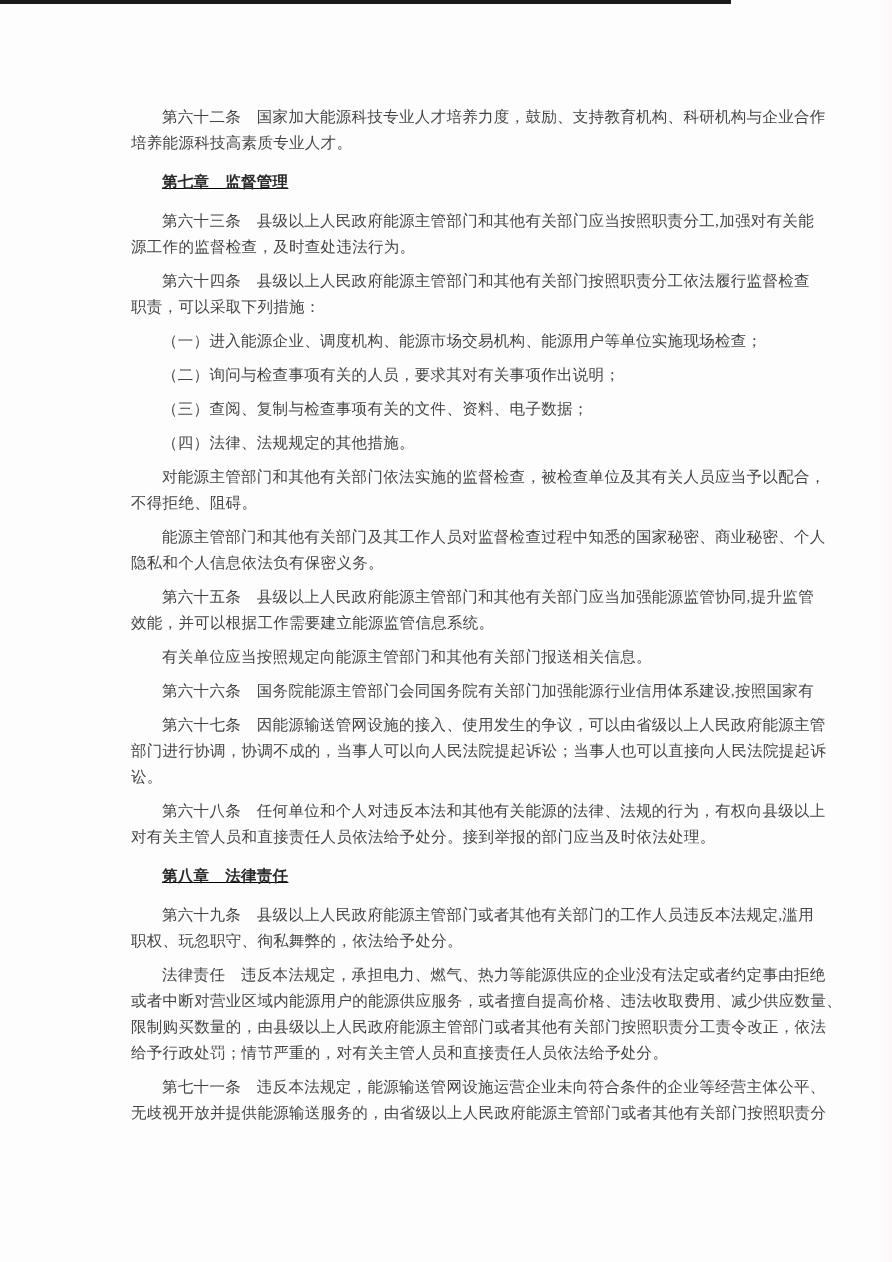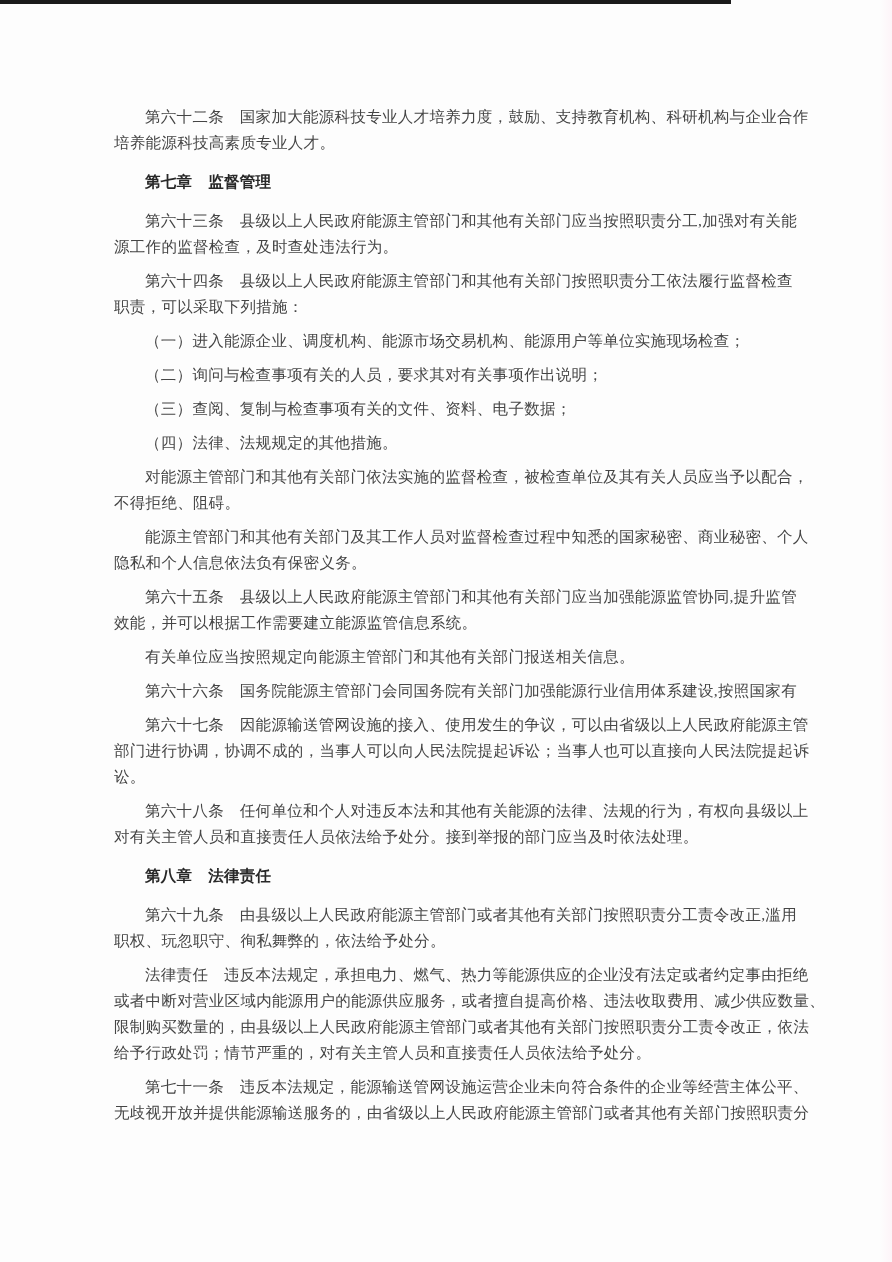--- a/index.html
+++ b/index.html
@@ -21,32 +21,33 @@
   }
   .edge-tint {
     position: absolute; top: 0; right: 0;
     width: 12px; height: 100%;
     background: linear-gradient(to right, rgba(253,238,245,0), #fdeef5);
     opacity: 0.6;
     pointer-events: none;
   }
   .content {
     padding: 96px 80px 40px 114px;
+    margin-left: 17px;
   }
   .para { margin: 8px 0; }
   .para .line {
     display: block;
     font-size: 15.5px;
     line-height: 26px;
     letter-spacing: 0.3px;
     color: #454545;
     white-space: nowrap;
   }
   .para .line:first-child { text-indent: 2em; }
-  .chapter { margin: 13px 0; }
+  .chapter { margin: 13px 0; text-decoration: underline; }
   .chapter .line {
     font-weight: bold;
     color: #282828;
   }
 </style>
 </head>
 <body>
 
 <div class="page">
   <div class="scan-bar"></div>
@@ -121,21 +122,21 @@
     <div class="para">
       <span class="line">第六十八条　任何单位和个人对违反本法和其他有关能源的法律、法规的行为，有权向县级以上</span>
       <span class="line">对有关主管人员和直接责任人员依法给予处分。接到举报的部门应当及时依法处理。</span>
     </div>
 
     <div class="para chapter">
       <span class="line">第八章　法律责任</span>
     </div>
 
     <div class="para">
-      <span class="line">第六十九条　由县级以上人民政府能源主管部门或者其他有关部门按照职责分工责令改正,滥用</span>
+      <span class="line">第六十九条　县级以上人民政府能源主管部门或者其他有关部门的工作人员违反本法规定,滥用</span>
       <span class="line">职权、玩忽职守、徇私舞弊的，依法给予处分。</span>
     </div>
 
     <div class="para">
       <span class="line">法律责任　违反本法规定，承担电力、燃气、热力等能源供应的企业没有法定或者约定事由拒绝</span>
       <span class="line">或者中断对营业区域内能源用户的能源供应服务，或者擅自提高价格、违法收取费用、减少供应数量、</span>
       <span class="line">限制购买数量的，由县级以上人民政府能源主管部门或者其他有关部门按照职责分工责令改正，依法</span>
       <span class="line">给予行政处罚；情节严重的，对有关主管人员和直接责任人员依法给予处分。</span>
     </div>
 

